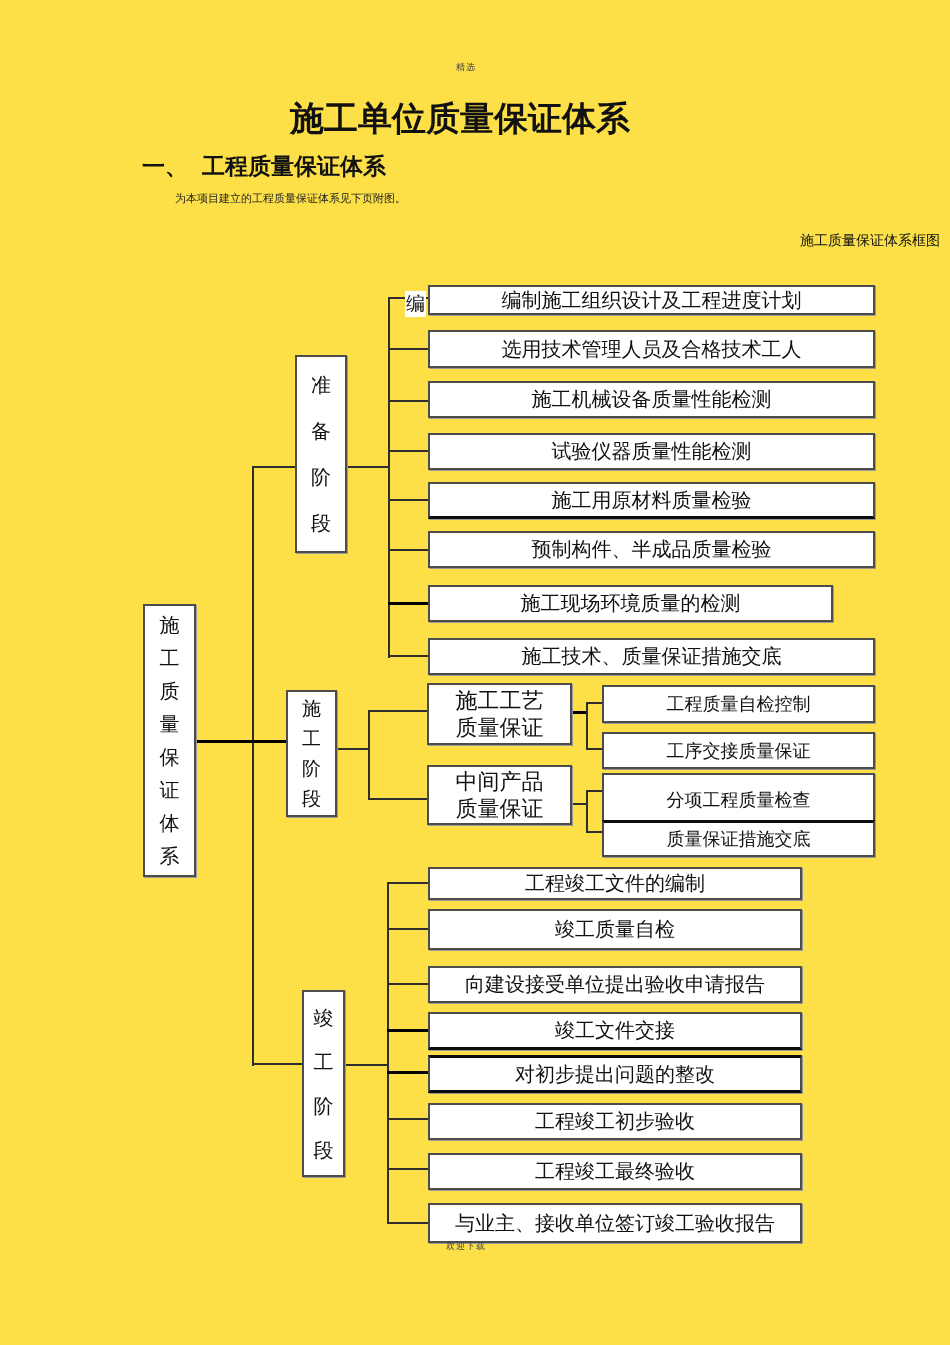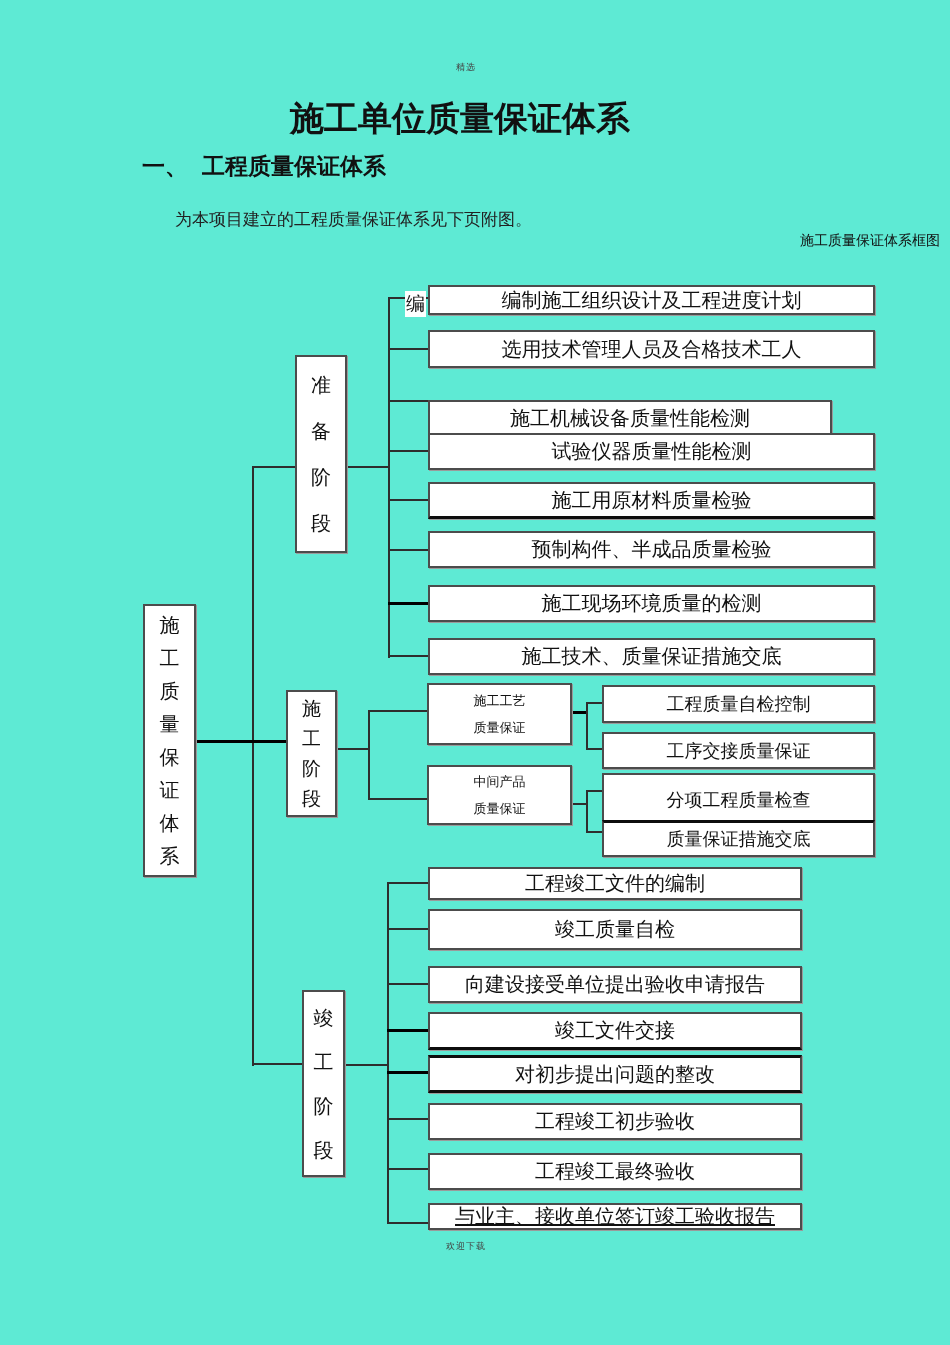--- a/index.html
+++ b/index.html
@@ -1,56 +1,56 @@
 <!DOCTYPE html>
 <html><head>
 <meta charset="utf-8">
 <style>
   html,body{margin:0;padding:0;background:#888;}
   .page{
     position:relative;
     width:950px;height:1345px;
     margin:0 auto;
-    background:#5eead4;
+    background:#fde047;
     font-family:"Liberation Serif","DejaVu Serif",serif;
     color:#1a1a1a;
     overflow:hidden;
   }
   .tiny{position:absolute;font-size:9px;color:#444;letter-spacing:1px;}
   .doc-title{
     position:absolute;top:96px;left:0;width:920px;
     text-align:center;font-size:34px;font-weight:600;color:#111;
   }
   .sec-heading{
     position:absolute;top:151px;left:142px;
     font-size:23px;font-weight:600;color:#111;white-space:nowrap;
   }
   .sec-heading .num{margin-right:14px;}
   .intro{
-    position:absolute;top:208px;left:175px;
-    font-size:17px;color:#222;
+    position:absolute;top:191px;left:175px;
+    font-size:11px;color:#222;
   }
   .fig-title{
     position:absolute;top:232px;left:0;width:940px;
     text-align:right;font-size:14px;color:#111;
   }
   .box{
     position:absolute;
     border:2px solid #4c4c4c;
     background:#fff;
     box-shadow:1px 1px 0 #9a9a9a;
     display:flex;align-items:center;justify-content:center;
     text-align:center;color:#111;
     box-sizing:border-box;
     font-size:20px;
   }
   .box.hb{border-bottom:3px solid #0d0d0d;}
   .box.ht{border-top:3px solid #0d0d0d;}
   .vtext{white-space:pre-line;}
-  .two-line{white-space:pre-line;font-size:13px;line-height:27px;}
+  .two-line{white-space:pre-line;font-size:22px;line-height:27px;}
   .mid-right{font-size:18px;}
   .hline,.vline{position:absolute;background:#2e2e2e;}
   .hline{height:2px;}
   .vline{width:2px;}
   .hline.bold{height:3px;background:#000;}
   .stray{
     position:absolute;left:405px;top:291px;
     font-size:19px;color:#111;background:#fff;padding:0 1px;
   }
 </style>
@@ -129,41 +129,41 @@
 段</div>
   <div class="box vtext" style="left:302px;top:990px;width:43px;height:187px;line-height:44px;">竣
 工
 阶
 段</div>
 
   <div class="stray">编</div>
 
   <div class="box" style="left:428px;top:285px;width:447px;height:30px;">编制施工组织设计及工程进度计划</div>
   <div class="box" style="left:428px;top:330px;width:447px;height:38px;">选用技术管理人员及合格技术工人</div>
-  <div class="box" style="left:428px;top:400px;width:404px;height:37px;">施工机械设备质量性能检测</div>
+  <div class="box" style="left:428px;top:381px;width:447px;height:37px;">施工机械设备质量性能检测</div>
   <div class="box" style="left:428px;top:433px;width:447px;height:37px;">试验仪器质量性能检测</div>
   <div class="box hb" style="left:428px;top:482px;width:447px;height:37px;">施工用原材料质量检验</div>
   <div class="box" style="left:428px;top:531px;width:447px;height:37px;">预制构件、半成品质量检验</div>
-  <div class="box" style="left:428px;top:585px;width:447px;height:37px;">施工现场环境质量的检测</div>
+  <div class="box" style="left:428px;top:585px;width:405px;height:37px;">施工现场环境质量的检测</div>
   <div class="box" style="left:428px;top:638px;width:447px;height:37px;">施工技术、质量保证措施交底</div>
 
   <div class="box two-line" style="left:427px;top:683px;width:145px;height:62px;">施工工艺
 质量保证</div>
   <div class="box two-line" style="left:427px;top:765px;width:145px;height:60px;">中间产品
 质量保证</div>
 
   <div class="box mid-right" style="left:602px;top:685px;width:273px;height:38px;">工程质量自检控制</div>
   <div class="box mid-right" style="left:602px;top:732px;width:273px;height:37px;">工序交接质量保证</div>
   <div class="box mid-right" style="left:602px;top:773px;width:273px;height:54px;">分项工程质量检查</div>
   <div class="box mid-right ht" style="left:602px;top:820px;width:273px;height:37px;">质量保证措施交底</div>
 
   <div class="box" style="left:428px;top:867px;width:374px;height:33px;">工程竣工文件的编制</div>
   <div class="box" style="left:428px;top:909px;width:374px;height:41px;">竣工质量自检</div>
   <div class="box" style="left:428px;top:966px;width:374px;height:37px;">向建设接受单位提出验收申请报告</div>
   <div class="box hb" style="left:428px;top:1012px;width:374px;height:38px;">竣工文件交接</div>
   <div class="box ht hb" style="left:428px;top:1055px;width:374px;height:38px;">对初步提出问题的整改</div>
   <div class="box" style="left:428px;top:1103px;width:374px;height:37px;">工程竣工初步验收</div>
   <div class="box" style="left:428px;top:1153px;width:374px;height:37px;">工程竣工最终验收</div>
-  <div class="box" style="left:428px;top:1203px;width:374px;height:27px;text-decoration:underline;">与业主、接收单位签订竣工验收报告</div>
+  <div class="box" style="left:428px;top:1203px;width:374px;height:40px;">与业主、接收单位签订竣工验收报告</div>
 
   <div class="tiny" style="top:1240px;left:446px;">欢迎下载</div>
 
 </div>
 
 </body></html>

